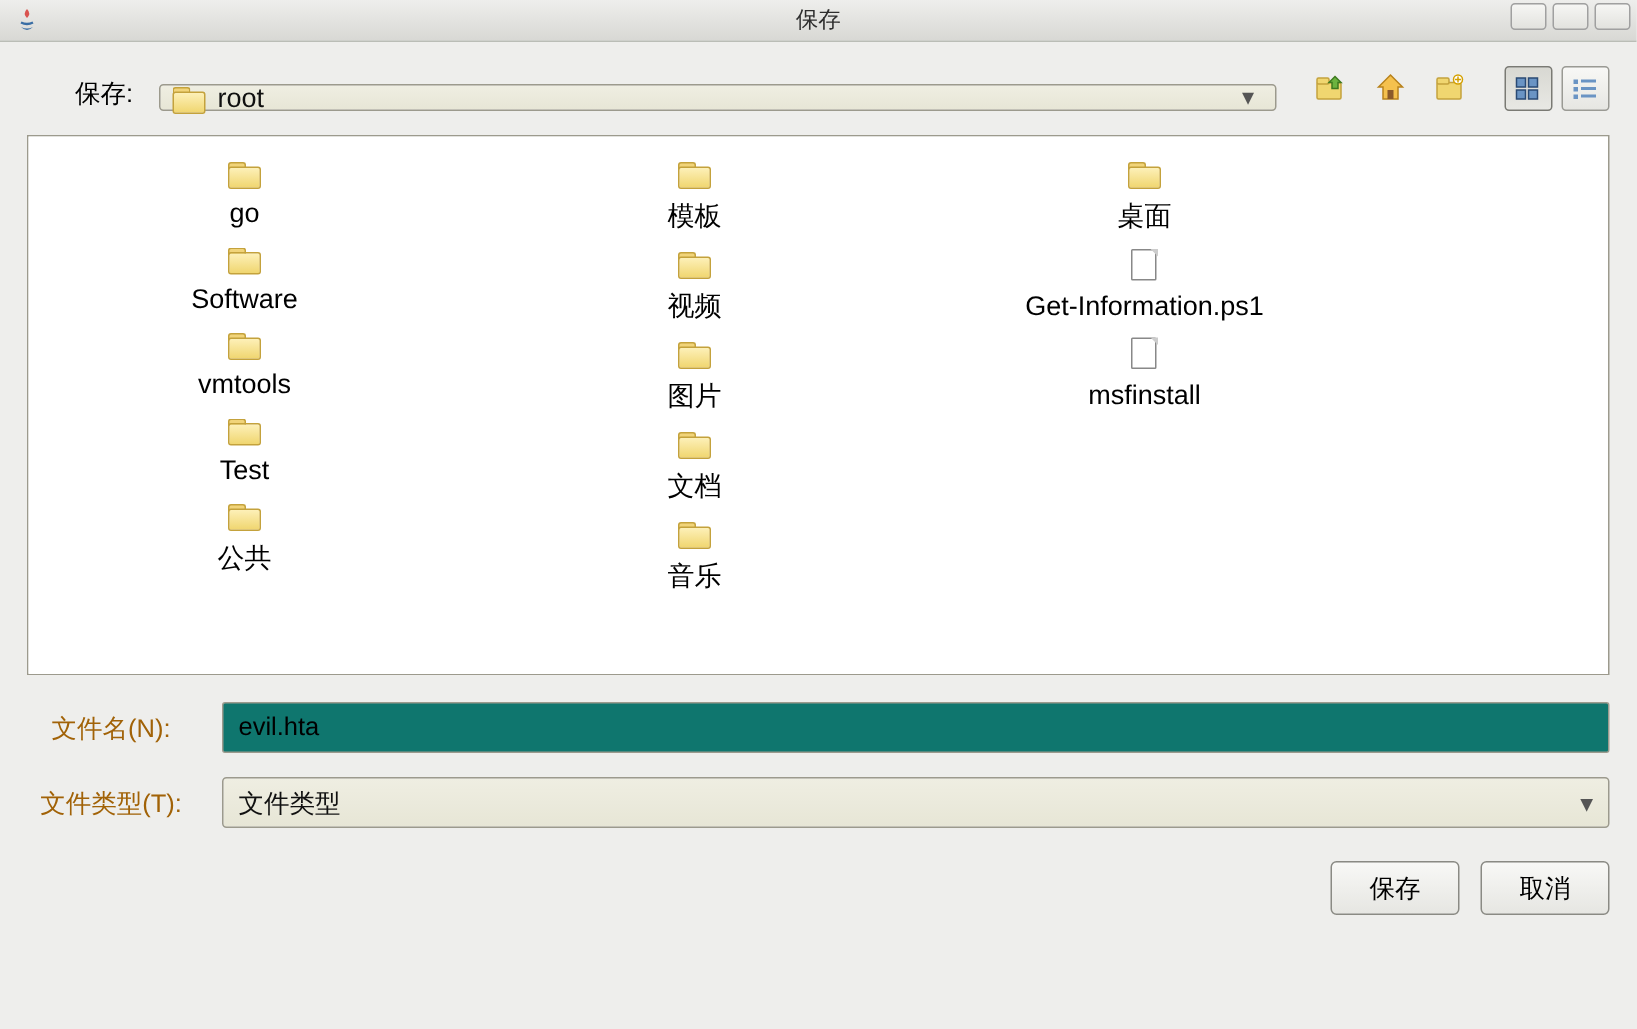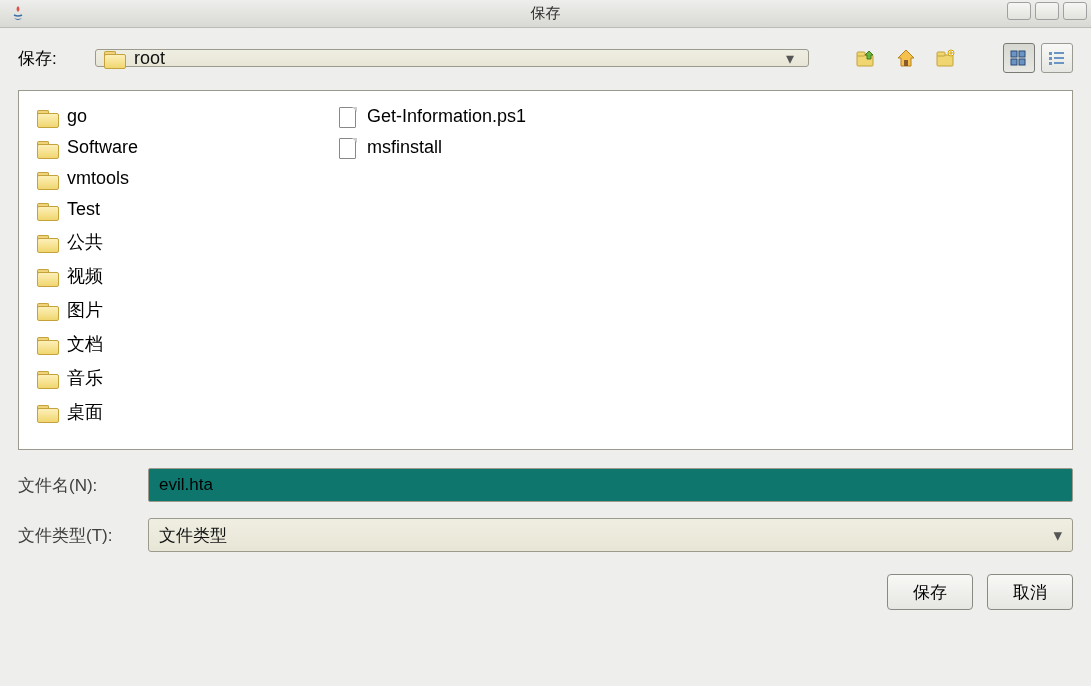--- a/index.html
+++ b/index.html
@@ -41,23 +41,24 @@
 }
 .win-btn {
   width: 24px;
   height: 18px;
   background: linear-gradient(to bottom, #f6f6f4, #e2e2de);
   border: 1px solid #a0a0a0;
   border-radius: 3px;
 }
 .toolbar-row {
   display: flex;
-  align-items: center;
+  align-items: flex-end;
   padding: 14px 18px 10px 18px;
-  gap: 23px;
+  gap: 2px;
+  margin-left: 32px;
 }
 .toolbar-row .label {
   font-size: 17px;
   color: #000;
   min-width: 54px;
 }
 .location-combo {
   flex: 1;
   height: 18px;
   background: linear-gradient(to bottom, #efeee2, #e7e6d6);
@@ -148,20 +149,21 @@
 }
 .file-item {
   display: flex;
   align-items: center;
   gap: 8px;
   padding: 5px 4px;
   font-size: 18px;
   color: #000;
   width: 260px;
   cursor: pointer;
+  flex-direction: column;
 }
 .file-glyph {
   display: inline-block;
   width: 22px;
   height: 20px;
   position: relative;
 }
 .file-glyph::before {
   content: "";
   position: absolute;
@@ -184,22 +186,23 @@
   border-top: 5px solid #ccc;
 }
 .form-row {
   display: flex;
   align-items: center;
   padding: 8px 18px;
   gap: 18px;
 }
 .form-row .flabel {
   font-size: 17px;
-  color: #404040;
+  color: #a16207;
   min-width: 112px;
+  text-align: center;
 }
 .text-input {
   flex: 1;
   height: 34px;
   background: #0f766e;
   border: 1px solid #9c9a8d;
   border-radius: 2px;
   padding: 0 10px;
   font-size: 17px;
   outline: none;
@@ -322,20 +325,24 @@
       <div class="file-item">
         <span class="folder-glyph"></span>
         <span>Test</span>
       </div>
       <div class="file-item">
         <span class="folder-glyph"></span>
         <span>公共</span>
       </div>
       <div class="file-item">
         <span class="folder-glyph"></span>
+        <span>模板</span>
+      </div>
+      <div class="file-item">
+        <span class="folder-glyph"></span>
         <span>视频</span>
       </div>
       <div class="file-item">
         <span class="folder-glyph"></span>
         <span>图片</span>
       </div>
       <div class="file-item">
         <span class="folder-glyph"></span>
         <span>文档</span>
       </div>

